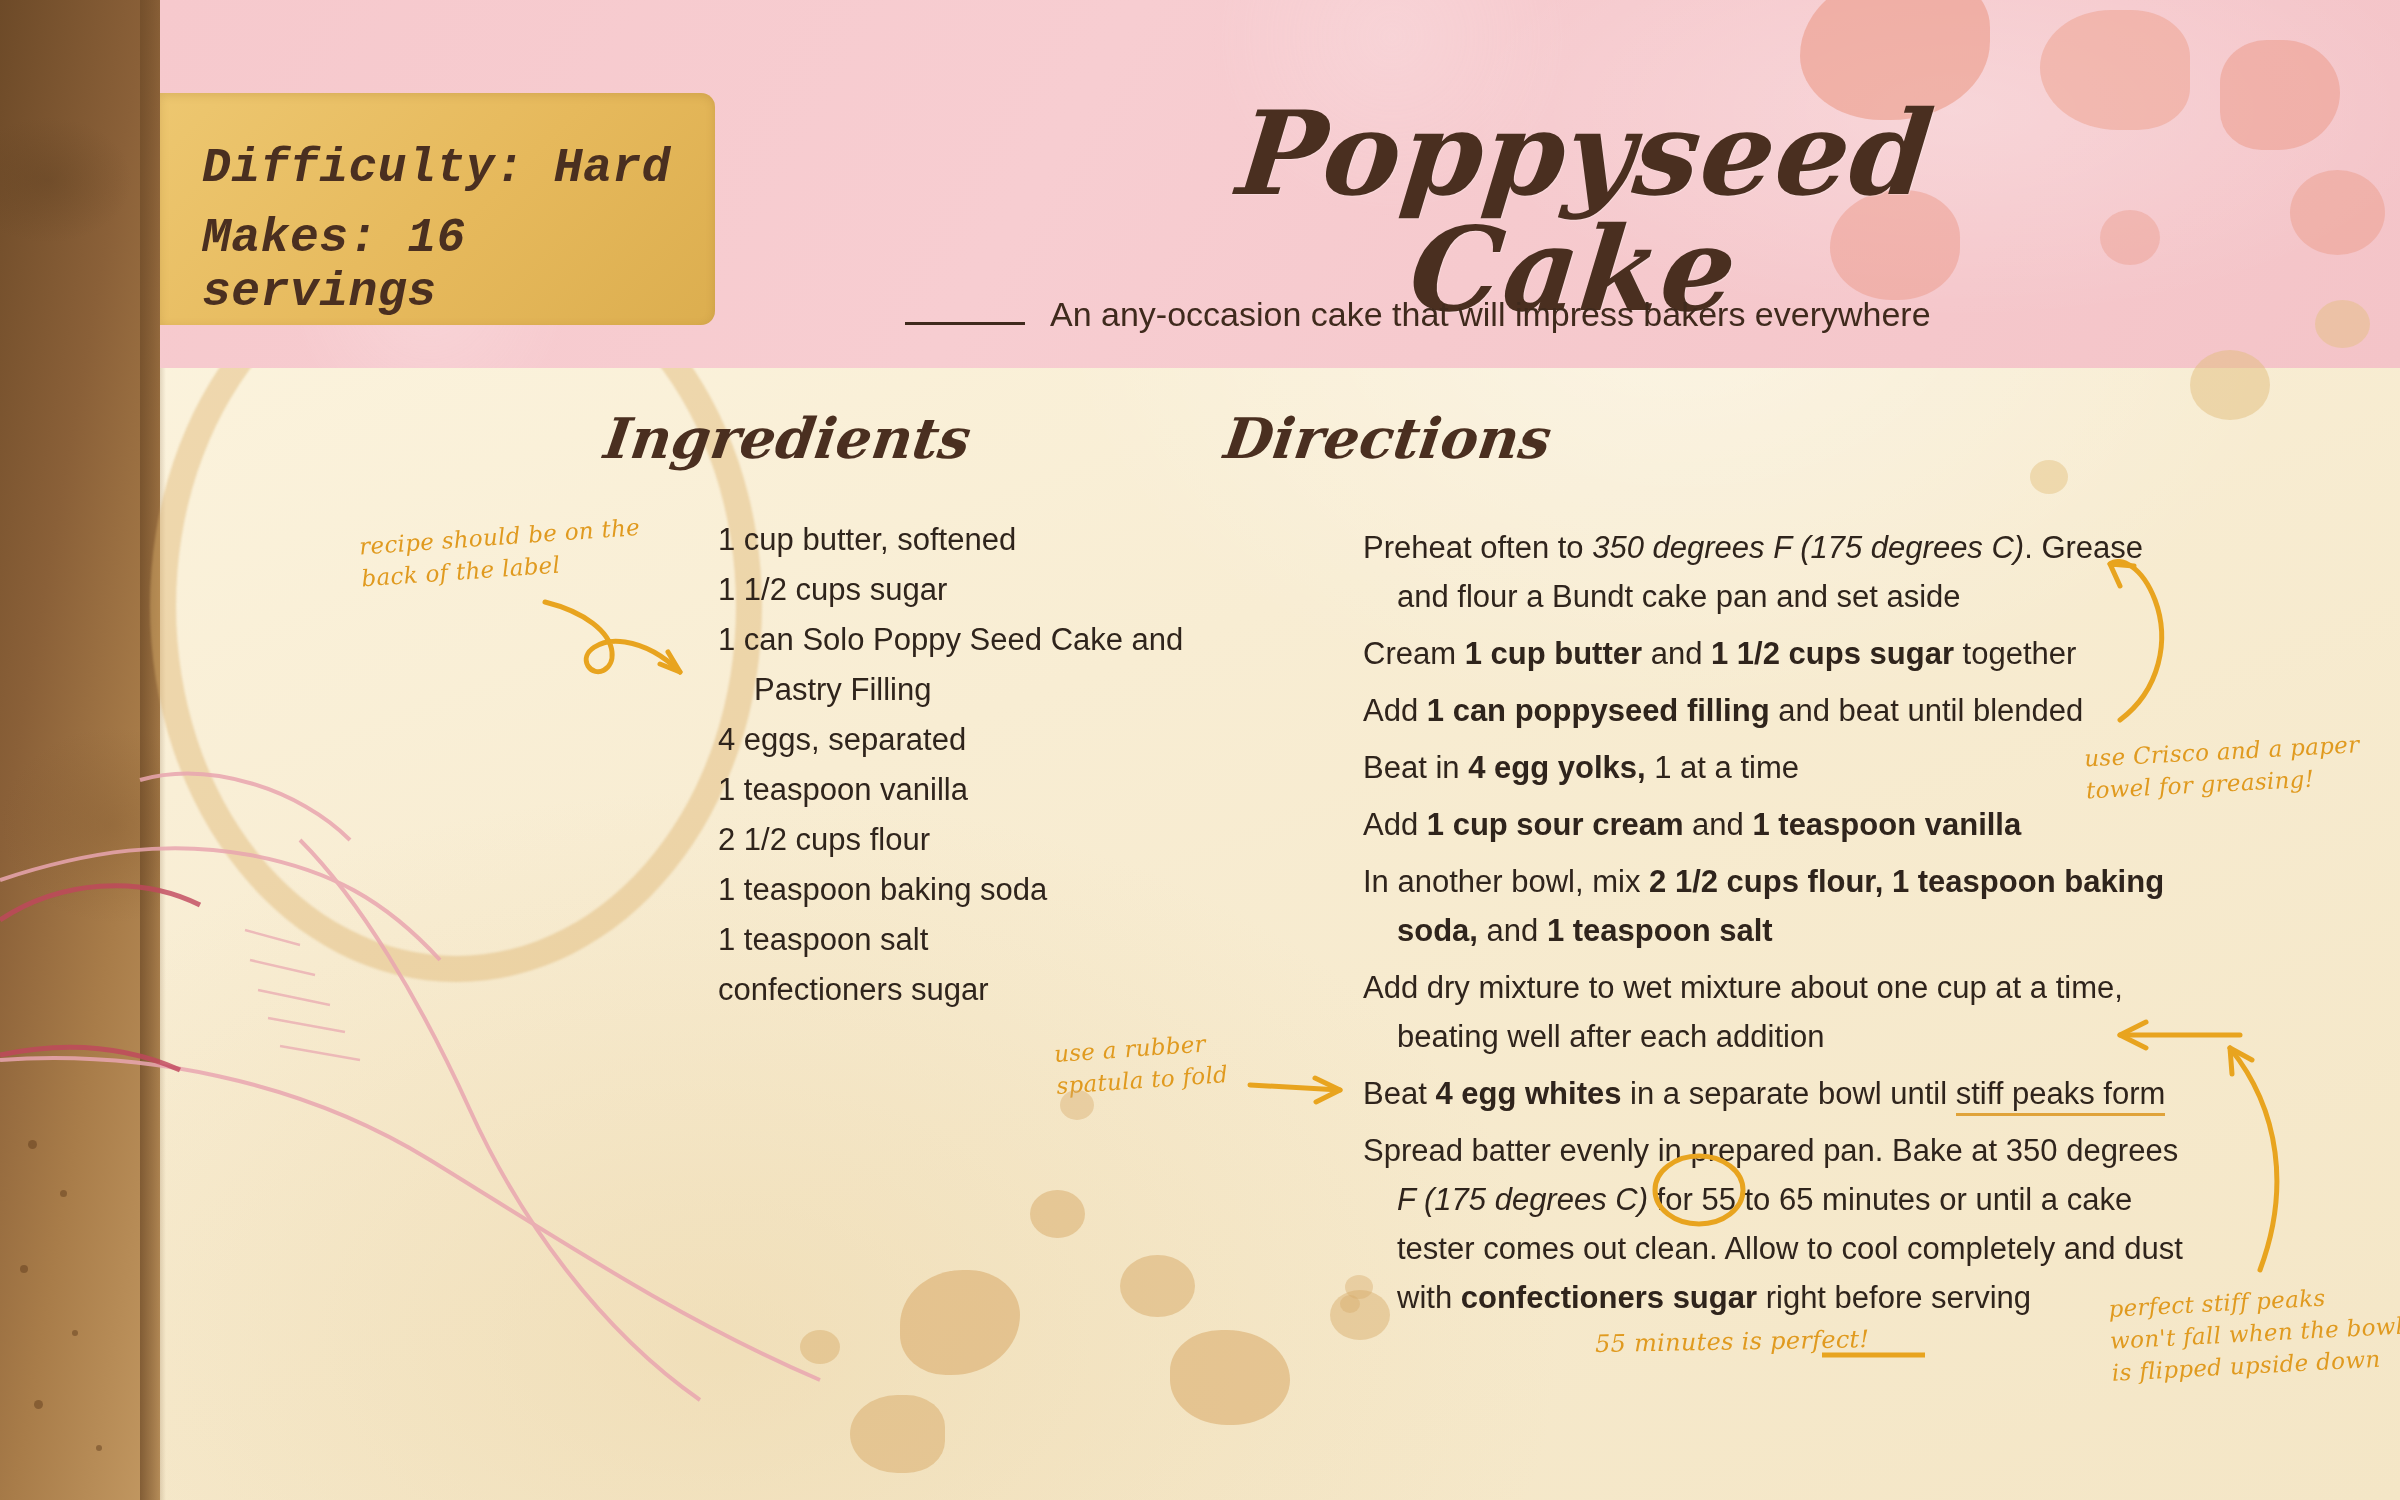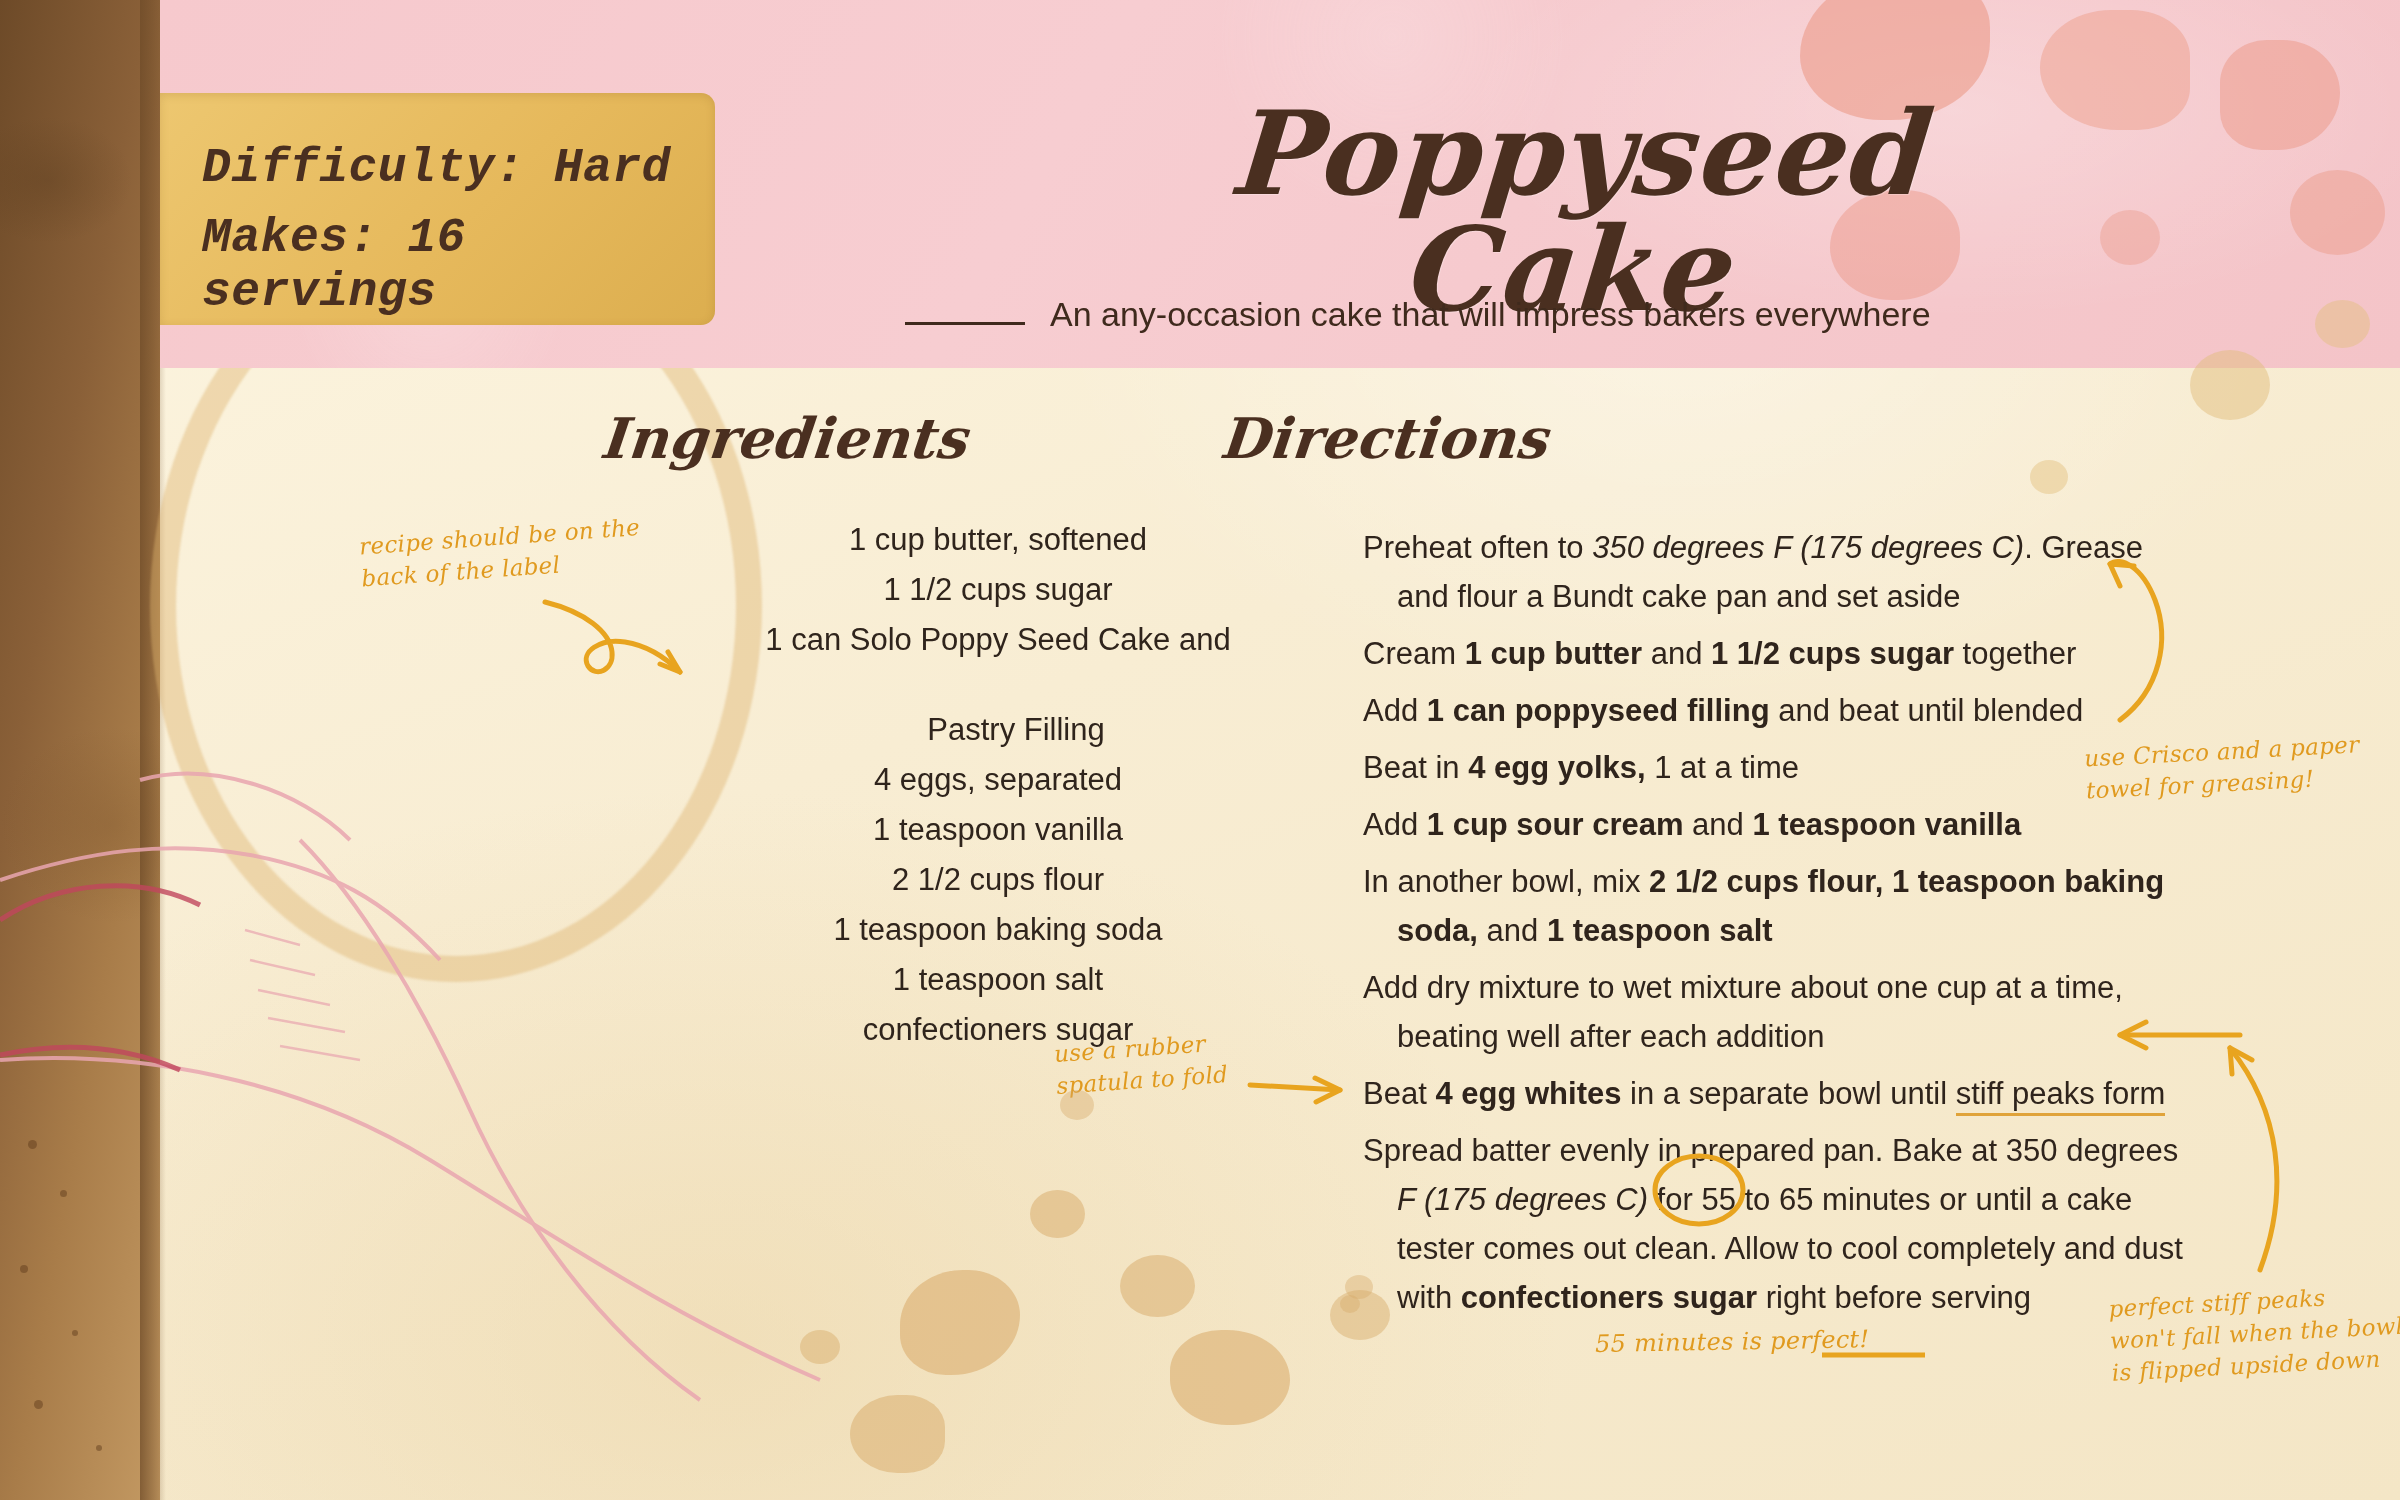--- a/index.html
+++ b/index.html
@@ -70,24 +70,24 @@
   
   .sec-h{
     position:absolute;font-family:"DejaVu Serif",serif;font-style:italic;font-weight:700;
     font-size:56px;color:#4a2f20;transform:skewX(-8deg);
   }
   #ing-h{left:605px;top:405px;}
   #dir-h{left:1225px;top:405px;}
   
   .ing{
     position:absolute;left:718px;top:515px;width:560px;
-    font-size:31px;line-height:50px;color:#2f241c;text-align:center;
+    font-size:31px;line-height:50px;color:#2f241c;
   }
   .ing div{white-space:pre-wrap;}
-  .ind{padding-left:36px;margin-top:40px;}
+  .ind{padding-left:36px;}
   
   .dir{
     position:absolute;left:1355px;top:515px;width:900px;
     font-size:31px;line-height:49px;color:#2f241c;
   }
   .dir p{margin:8px;padding-left:0;text-indent:0;}
   .dir p span.c{padding-left:34px;display:inline-block;}
   .dir b{font-weight:700;}
   .dir i{font-style:italic;}
   .ul{border-bottom:3px solid #e0a33a;padding-bottom:2px;}

